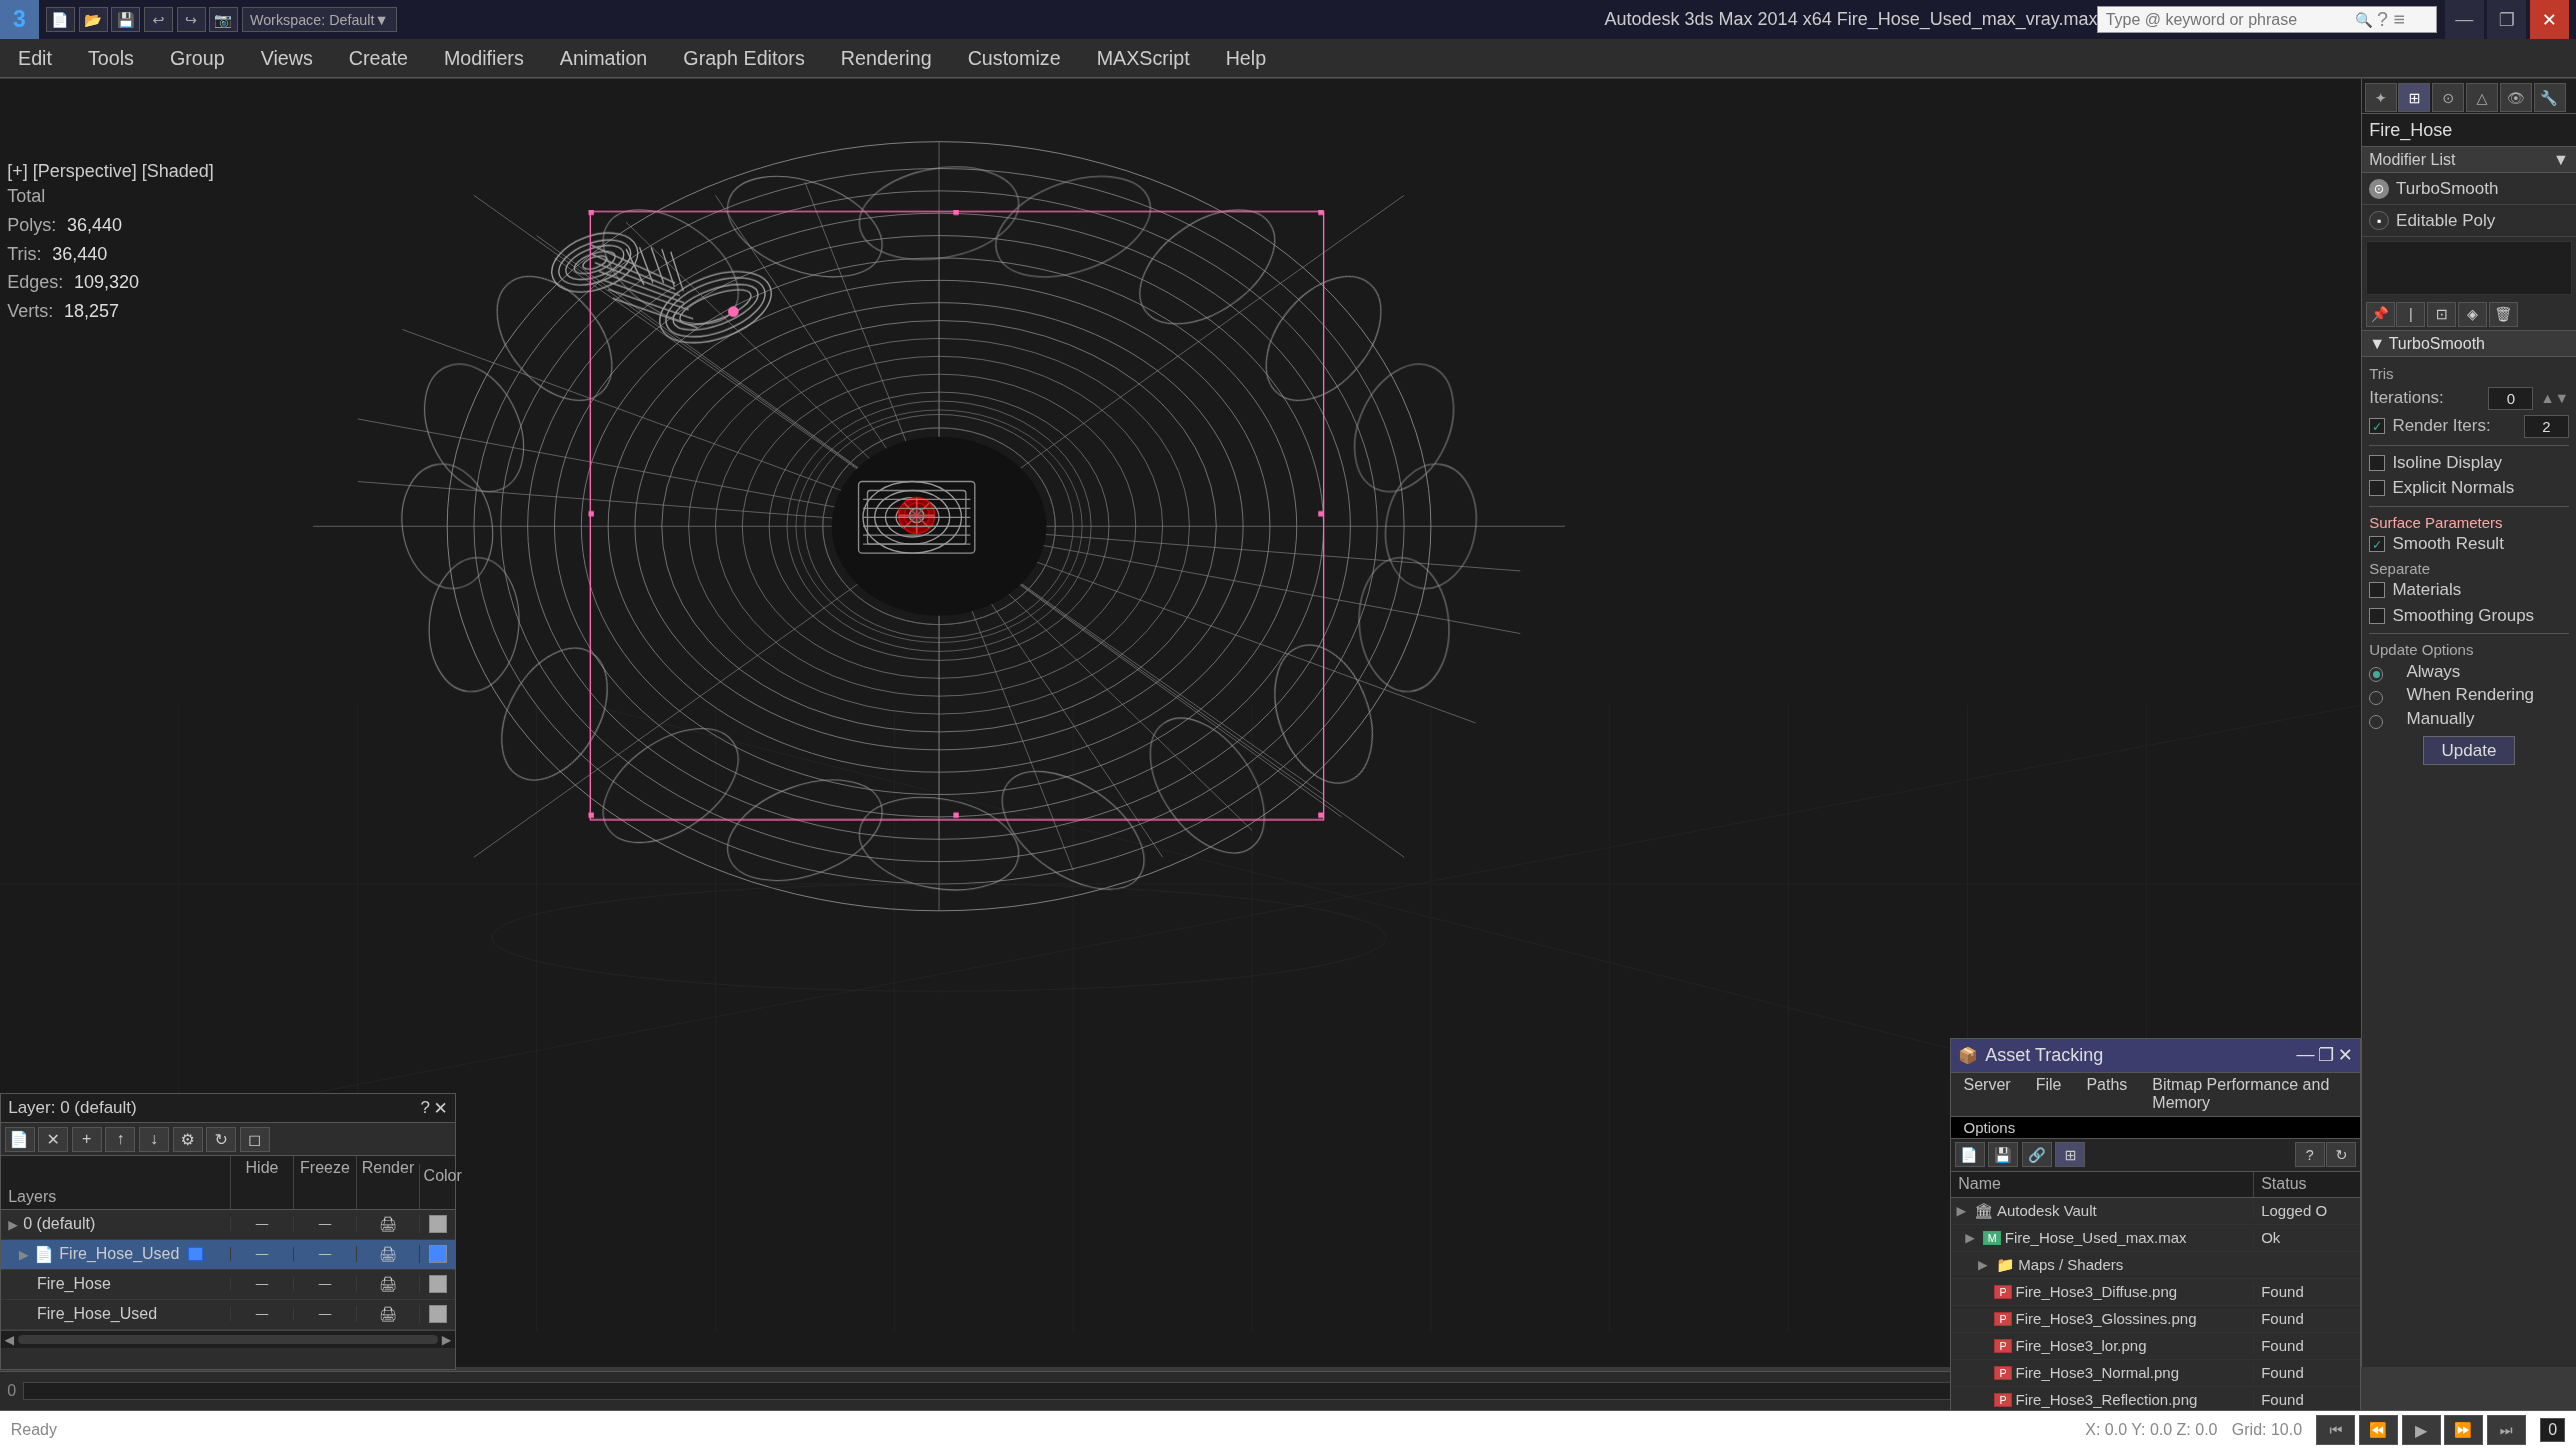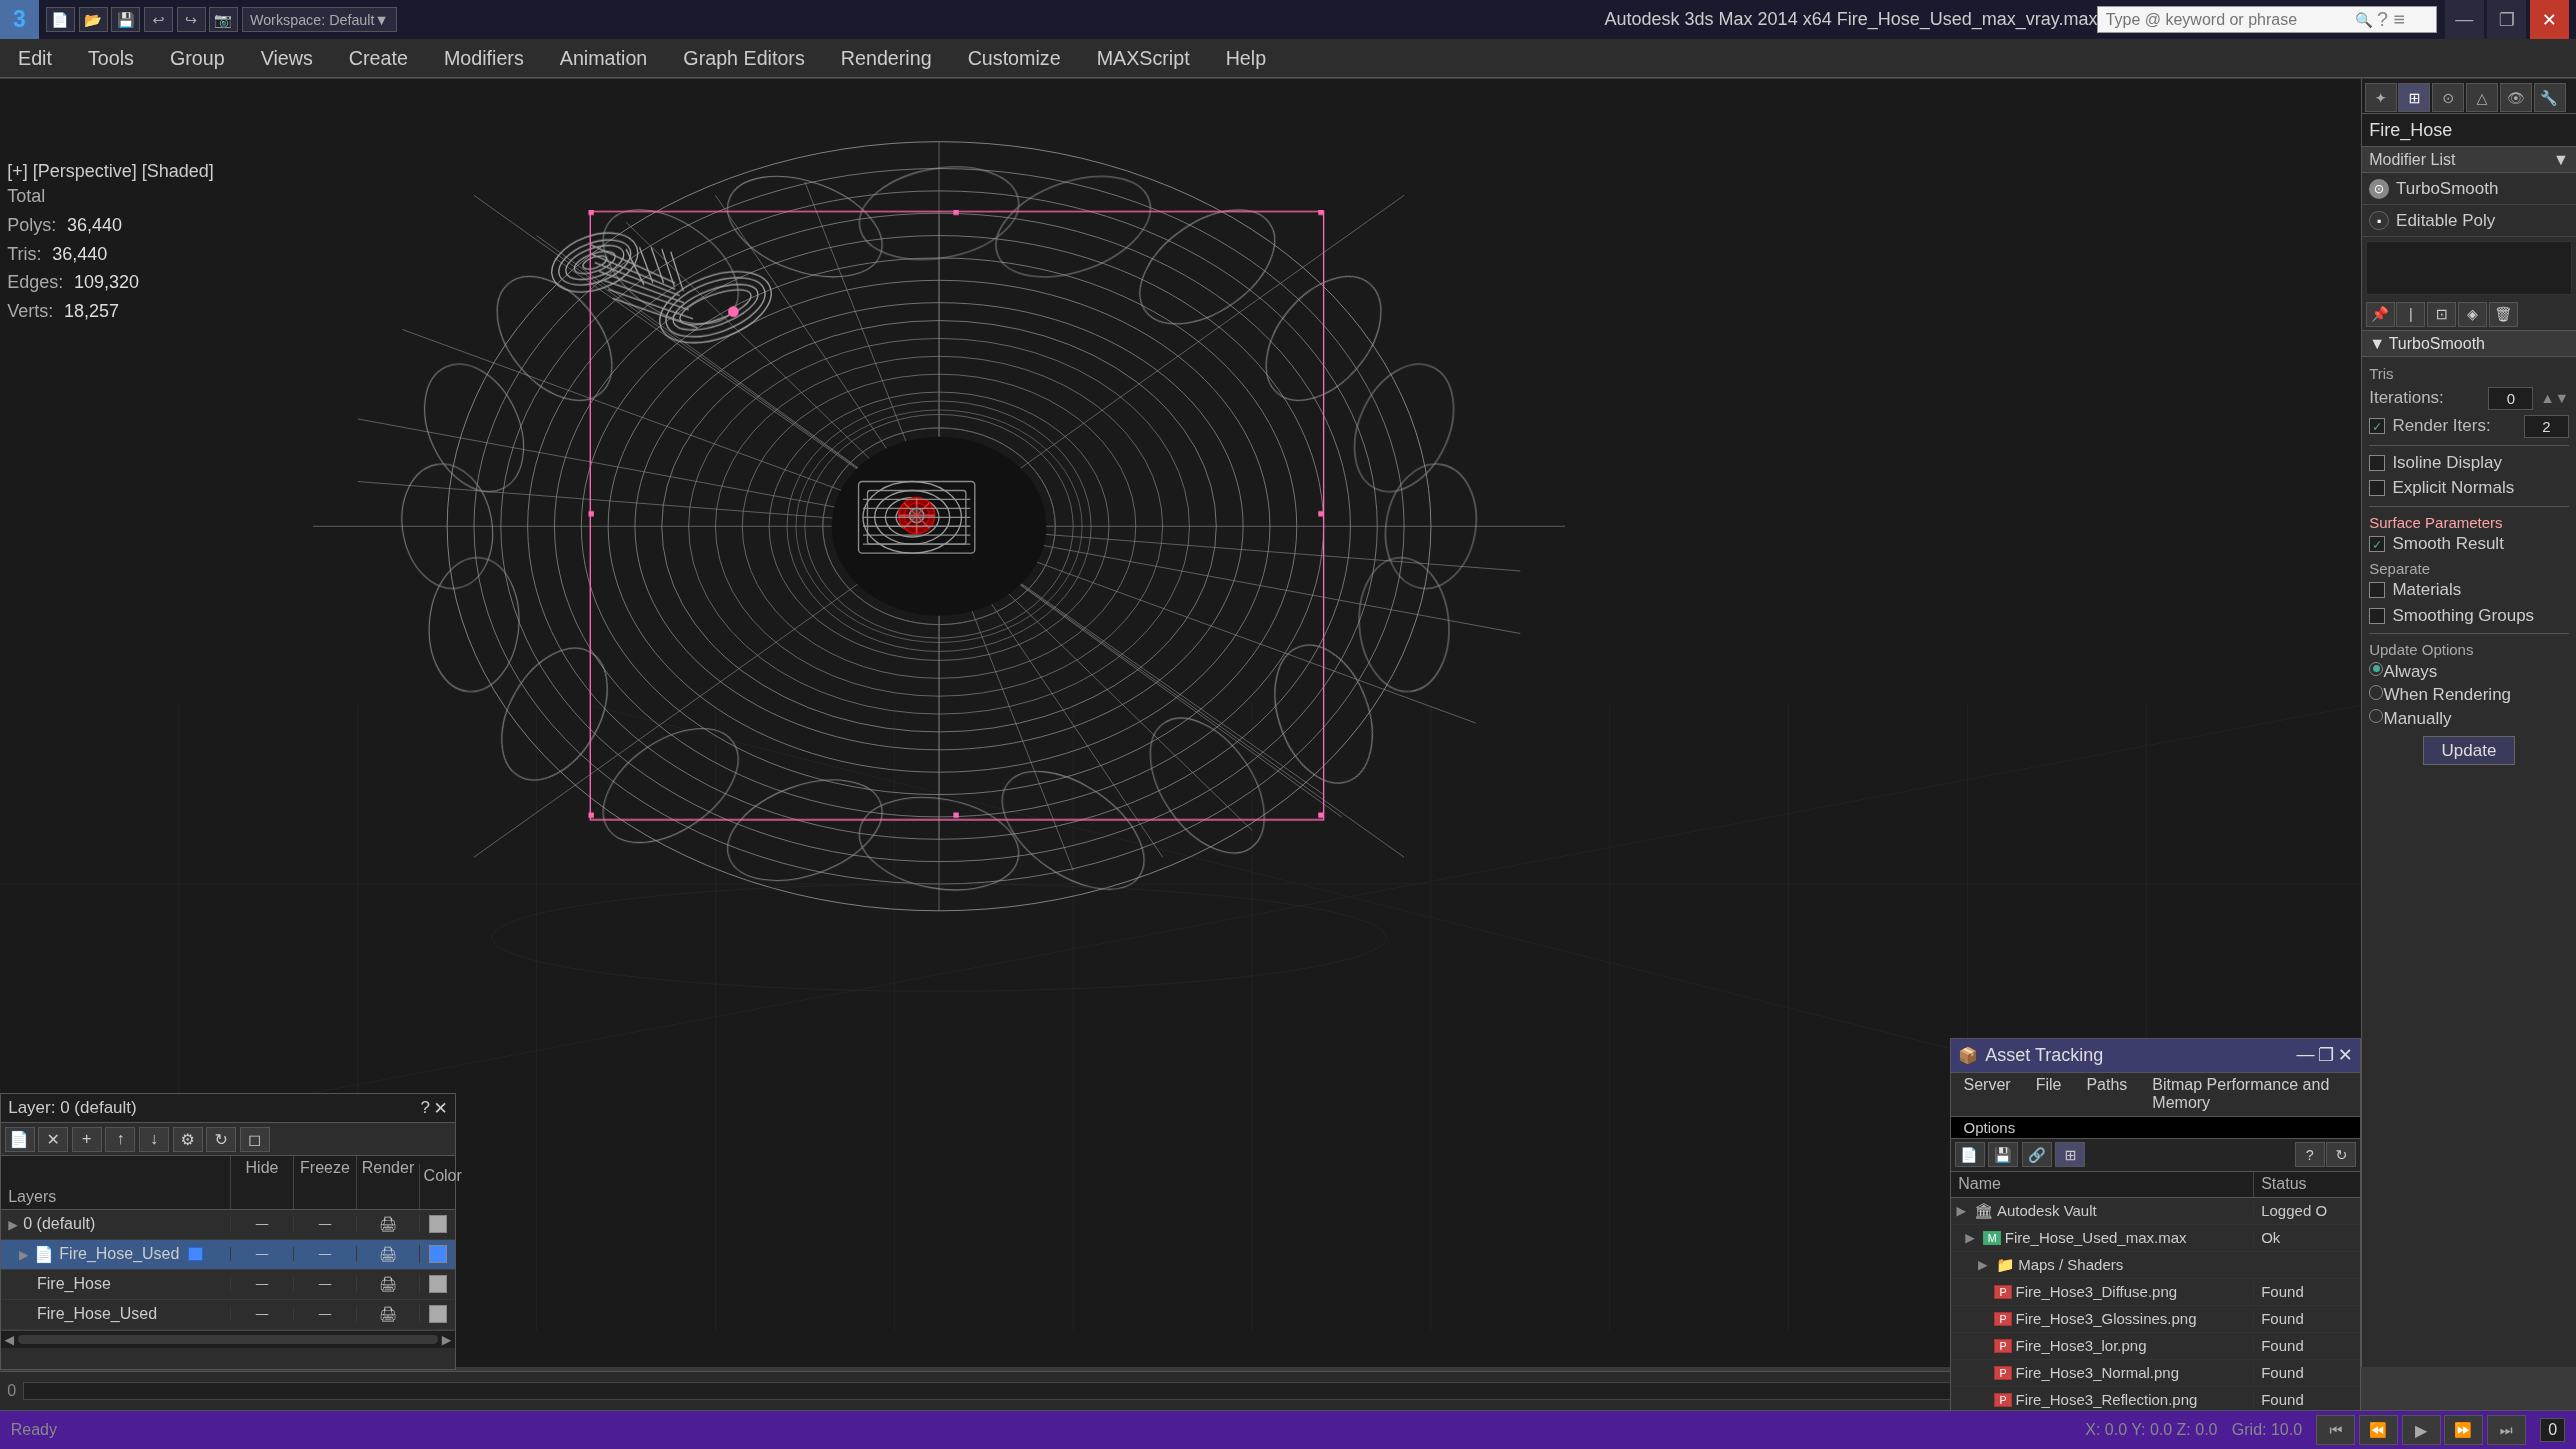--- a/index.html
+++ b/index.html
@@ -304,22 +304,22 @@
       justify-content: center;
       font-size: 12.5px;
     }
     .prop-checkbox.checked::after { content: '✓'; color: #4a9; }
     .section-divider {
       border-top: 0.9px solid #555;
       margin: 7.2px 0;
     }
     .radio-item {
       display: flex;
-      align-items: flex-start;
-      gap: 0;
+      align-items: flex-end;
+      gap: 23px;
       margin-bottom: 3.6px;
     }
     .radio-dot {
       width: 14.3px;
       height: 14.3px;
       border-radius: 50%;
       border: 1.8px solid #888;
       display: flex;
       align-items: center;
       justify-content: center;
@@ -541,21 +541,21 @@
       cursor: pointer;
     }
 
     
     #status-bar {
       position: absolute;
       bottom: 0;
       left: 0;
       width: 100%;
       height: 39px;
-      background: #4c1d95;
+      background: #ffffff;
       border-top: 0.9px solid #555;
       display: flex;
       align-items: center;
       z-index: 100;
     }
 
     
     #model-svg {
       position: absolute;
       top: 0; left: 0;

